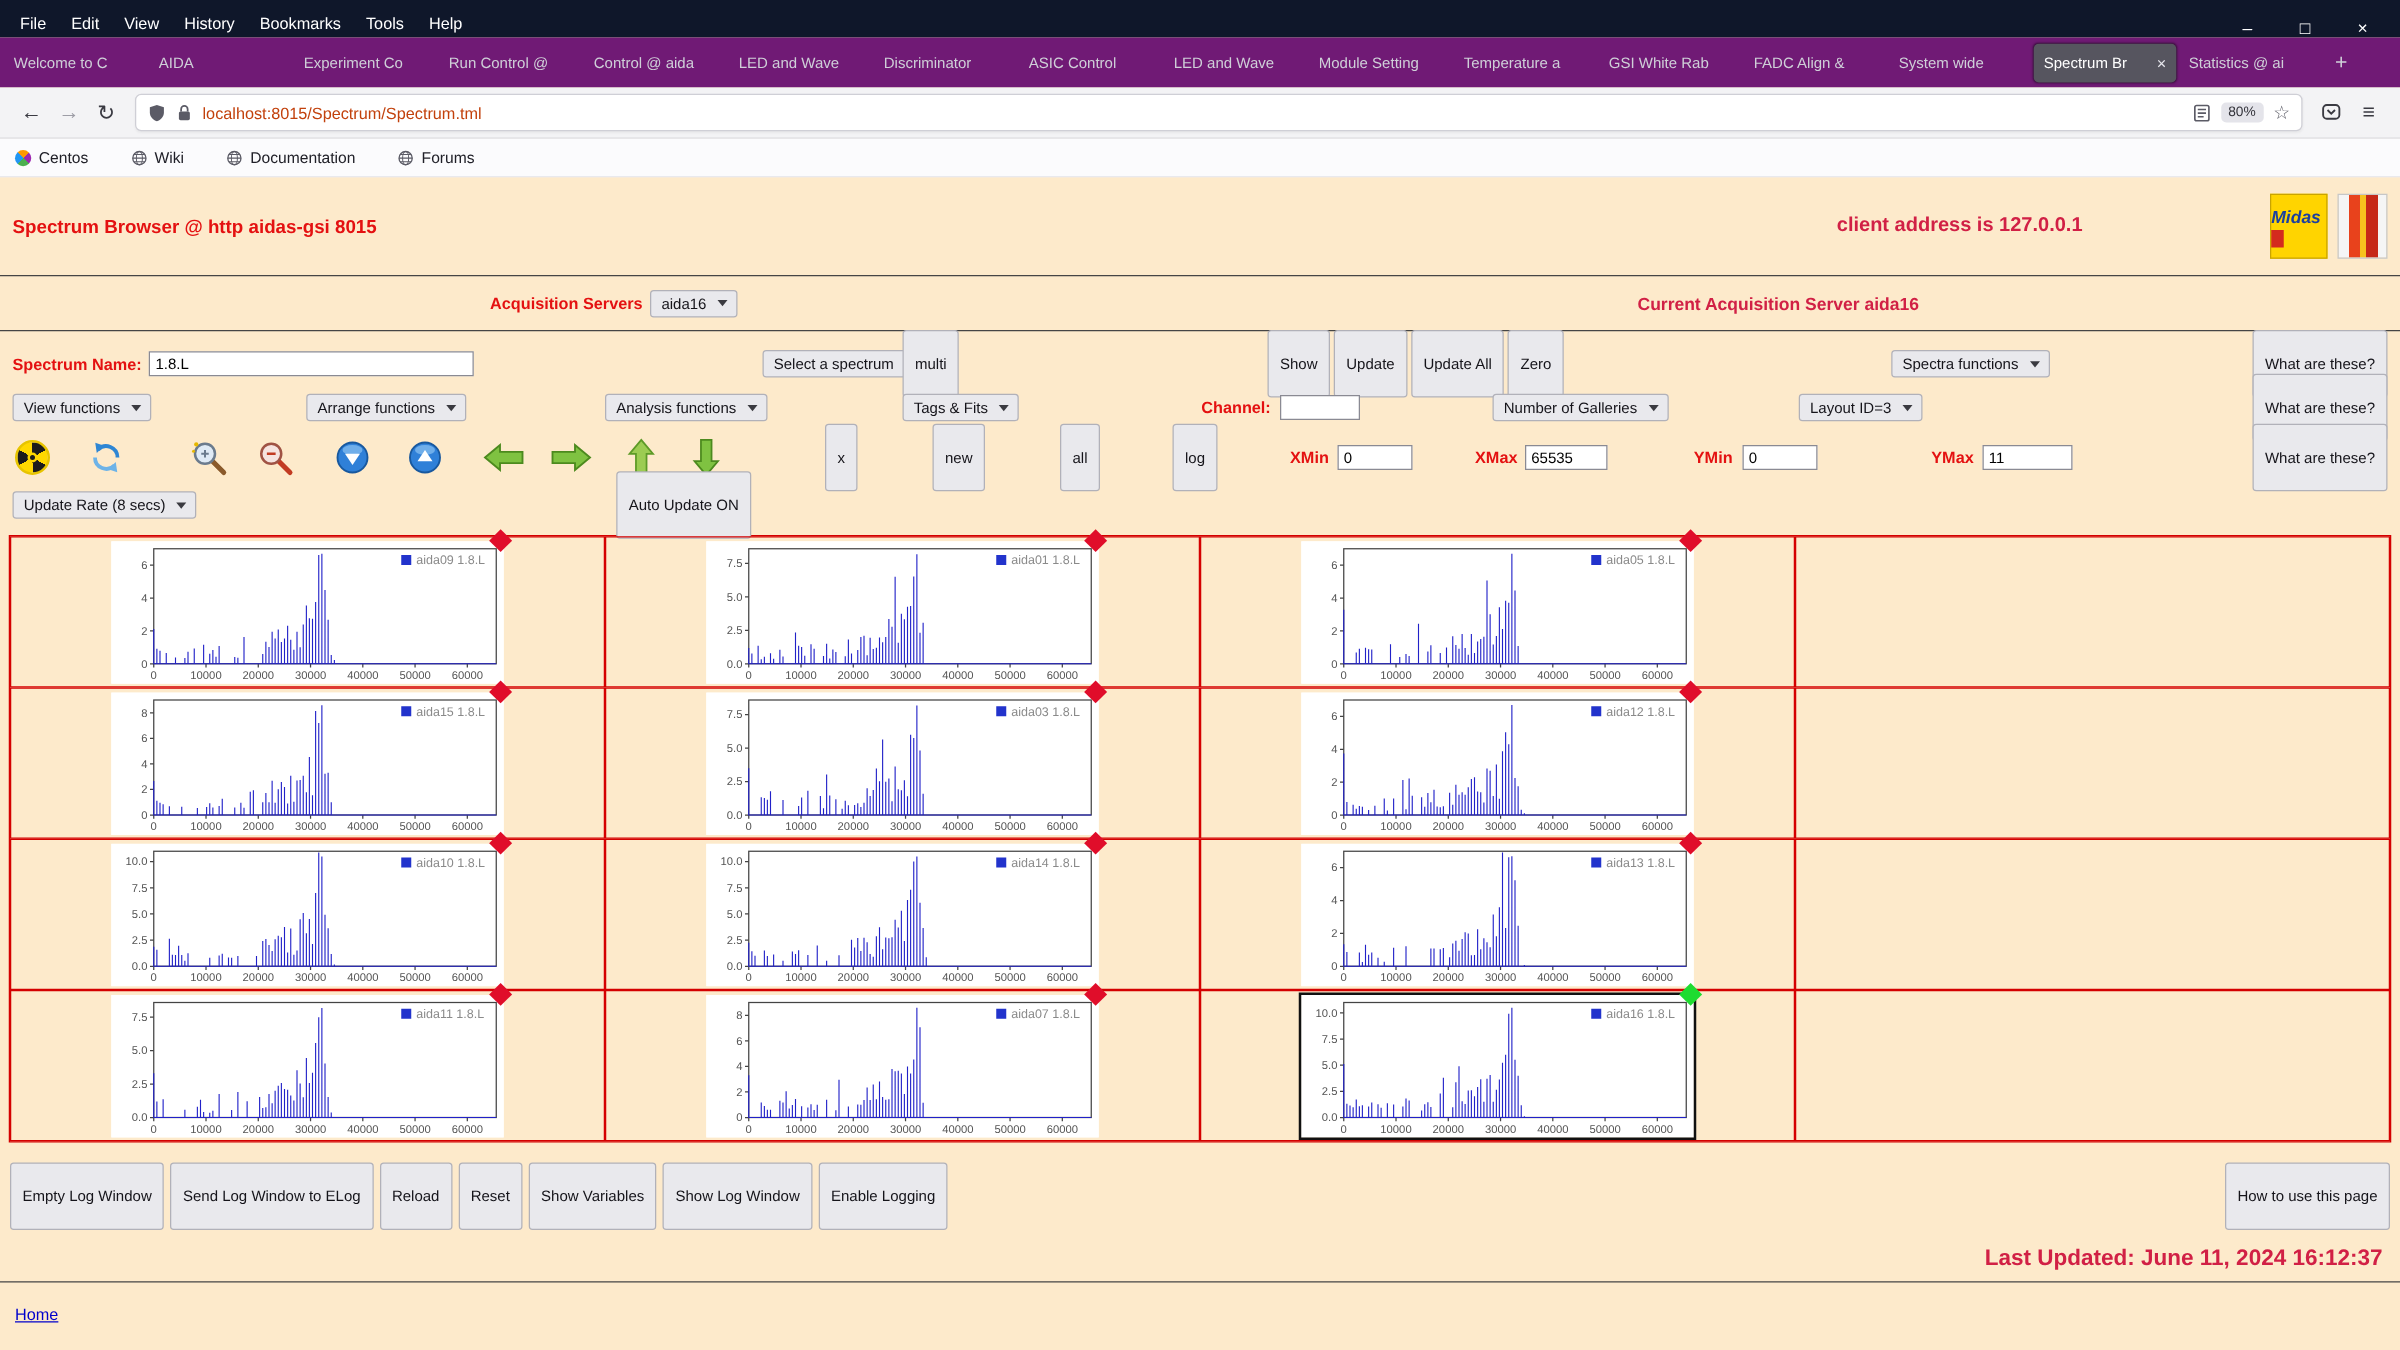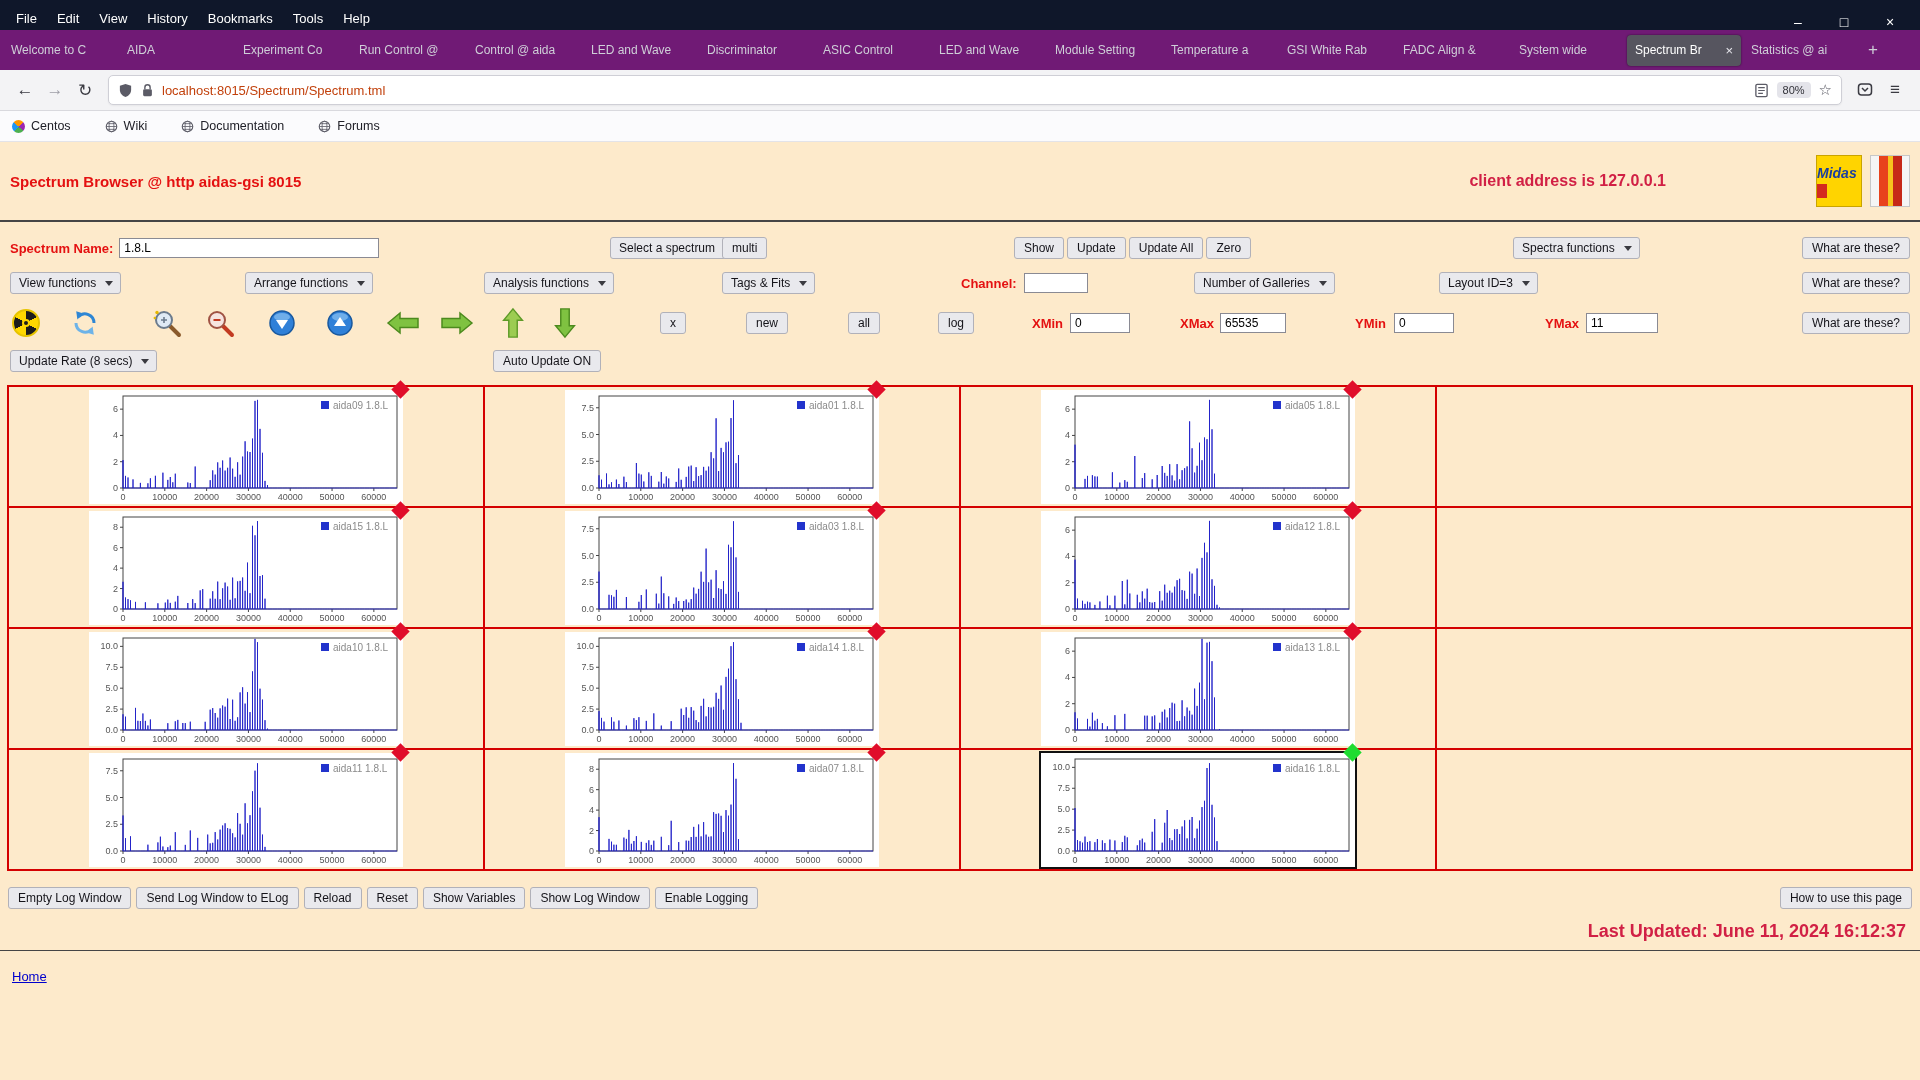--- a/index.html
+++ b/index.html
@@ -52,21 +52,21 @@
   .hr{border:none;border-top:1px solid #454545;margin:0}
   .acq-row{position:relative;height:43px}
   .abs{position:absolute;top:50%;transform:translateY(-50%);white-space:nowrap;display:inline-flex;align-items:center;gap:6px}
   .abs-r{position:absolute;top:50%;transform:translateY(-50%);right:10px;white-space:nowrap}
   .ctrl-row1{position:relative;height:28px;margin-top:12px}
   .ctrl-row2{position:relative;height:28px;margin-top:7px}
   .ctrl-row3{position:relative;height:34px;margin-top:9px}
   .ctrl-row4{position:relative;height:28px;margin-top:7px}
   .rlabel{color:#e41111;font-weight:bold;font-size:13px;white-space:nowrap}
 
-  .btn{background:#e9e9ed;border:1px solid #b1b1b9;border-radius:3px;font-size:12px;padding:3px 9px;
+  .btn{background:#e9e9ed;border:1px solid #b1b1b9;border-radius:3px;font-size:12px;padding:19px 9px;
        font-family:inherit;color:#15141a;white-space:nowrap;display:inline-block}
   .tin{height:20px;border:1px solid #8a8a93;background:#fff;font-size:12px;padding:1px 4px;font-family:inherit}
   .sel{display:inline-flex;align-items:center;gap:9px;background:#e9e9ed;border:1px solid #b1b1b9;border-radius:3px;
        font-size:12px;padding:3px 7px 3px 8px;white-space:nowrap;color:#15141a}
   .caret{width:0;height:0;border-left:4px solid transparent;border-right:4px solid transparent;border-top:5px solid #3a3a40}
   .btn-group{display:inline-flex;gap:3px}
 
   .rad{width:28px;height:28px;border-radius:50%;border:2px solid #e7c400;position:relative;flex:none;
       background:conic-gradient(#1c1c1c 0 60deg,#ffd800 60deg 120deg,#1c1c1c 120deg 180deg,#ffd800 180deg 240deg,#1c1c1c 240deg 300deg,#ffd800 300deg 360deg)}
   .rad::after{content:"";position:absolute;inset:8px;background:#1c1c1c;border-radius:50%;border:2px solid #ffd800}
@@ -236,20 +236,30 @@
       <div class="logo-midas">
         <span>Midas</span>
           <i></i>
       </div>
       <div class="logo-fair"></div>
     </div>
   </div>
 
   <hr class="hr">
 
+  <div class="acq-row">
+    <div class="abs" style="left:392px">
+      <span class="rlabel">Acquisition Servers</span>
+      <span class="sel">
+        <span>aida16</span>
+        <span class="caret"></span>
+      </span>
+    </div>
+    <div class="abs crimson bold" style="left:1310px;font-size:14px">Current Acquisition Server aida16</div>
+  </div>
 
   <hr class="hr">
 
   
   <div class="ctrl-row1">
     <div class="abs" style="left:10px">
       <span class="rlabel">Spectrum Name:</span>
       <input class="tin" style="width: 260px;" value="1.8.L">
     </div>
     <span class="sel abs" style="left:610px">

